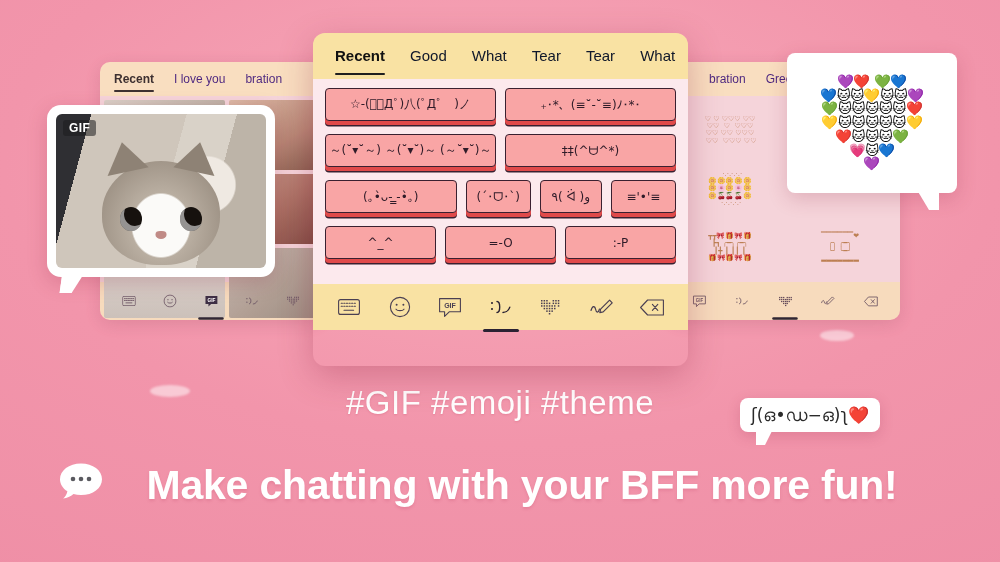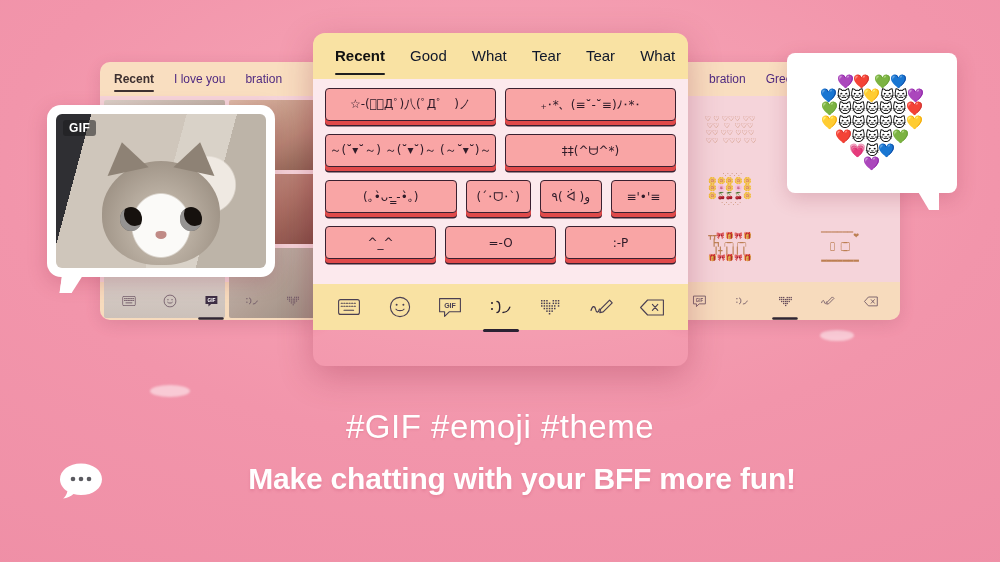--- a/index.html
+++ b/index.html
@@ -228,31 +228,31 @@
     font-family: "DejaVu Sans", sans-serif;
     font-size: 13.5px;
     line-height: 1.02;
     letter-spacing: -0.5px;
     white-space: pre;
     text-align: center;
   }
 
   
   #tagline-sub {
-    position: absolute; left: 0; right: 0; top: 408px;
+    position: absolute; left: 0; right: 0; top: 384px;
     text-align: center;
     font-size: 33px;
     color: #fff;
     letter-spacing: .5px;
     text-shadow: 0 1px 2px rgba(190,70,100,.25);
   }
   #tagline-main {
     position: absolute; left: 0; right: 0; top: 462px;
     text-align: center;
-    font-size: 30px;
+    font-size: 41px;
     font-weight: 700;
     color: #fff;
     letter-spacing: -0.2px;
     text-shadow: 0 2px 3px rgba(190,70,100,.22);
     padding-left: 44px;
   }
   #chat-dot-icon {
     position: absolute; left: 58px; top: 462px;
     width: 46px; height: 38px;
   }
@@ -577,20 +577,23 @@
       </div>
       <div class="tool">
         <svg width="26" height="19" viewBox="0 0 26 19" fill="none" stroke="#4a3f52" stroke-width="1.1">
             <path d="M8.6 2h15.8v15H8.6L1.6 9.5z" stroke-linejoin="round"></path>
             <path d="M13.4 6.4l5.4 6M18.8 6.4l-5.4 6" stroke-linecap="round"></path>
           </svg>
       </div>
     </div>
   </div>
 
+  <div id="mini-kao-bubble">
+    <span>ʃ(ഒ•ഡ−ഒ)ʅ❤️</span>
+  </div>
 
   <div id="tagline-sub">#GIF #emoji #theme</div>
 
   <svg id="chat-dot-icon" viewBox="0 0 46 38">
     <path d="M23 1.5C11 1.5 2 8.6 2 17.2c0 4.9 2.9 9.2 7.4 12-.5 2.9-2 5.5-4.2 7.4 3.8-.5 7.4-2.1 10.3-4.5 2.3.6 4.8 1 7.5 1 12 0 21-7.1 21-15.9S35 1.5 23 1.5z" fill="#fff"></path>
     <circle cx="15" cy="17" r="2.3" fill="#5a5a60"></circle>
     <circle cx="23" cy="17" r="2.3" fill="#5a5a60"></circle>
     <circle cx="31" cy="17" r="2.3" fill="#5a5a60"></circle>
   </svg>
 

